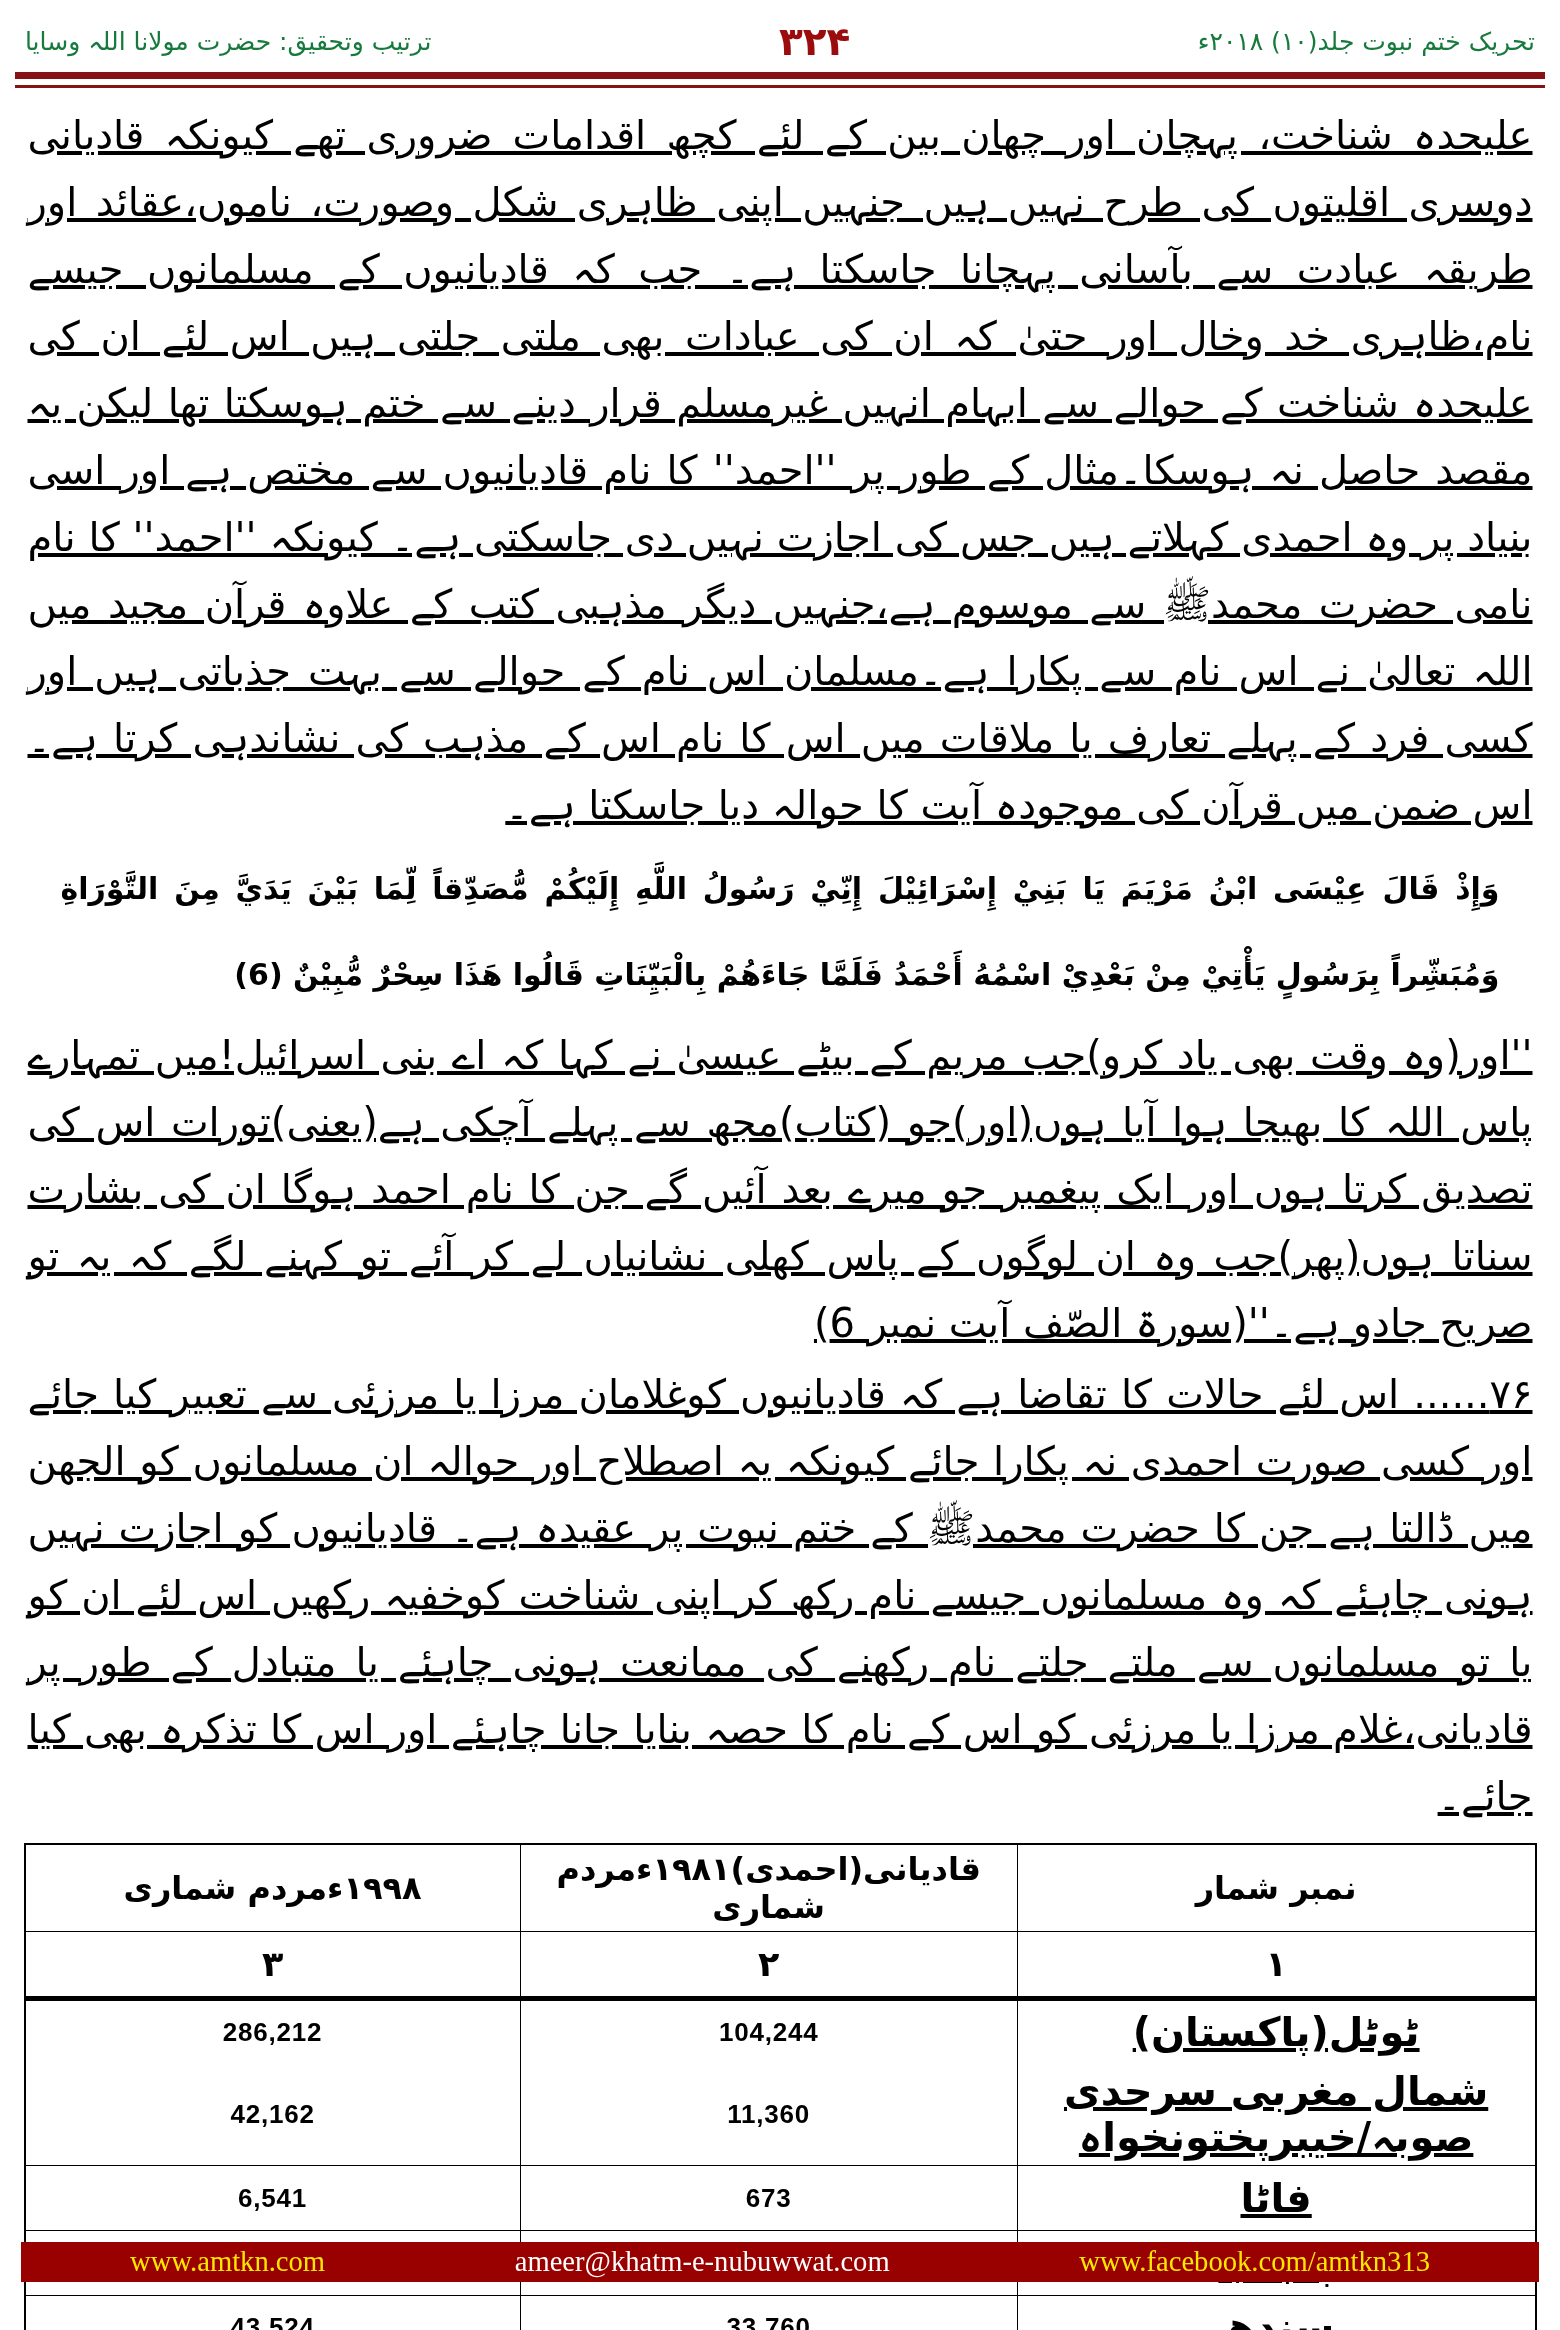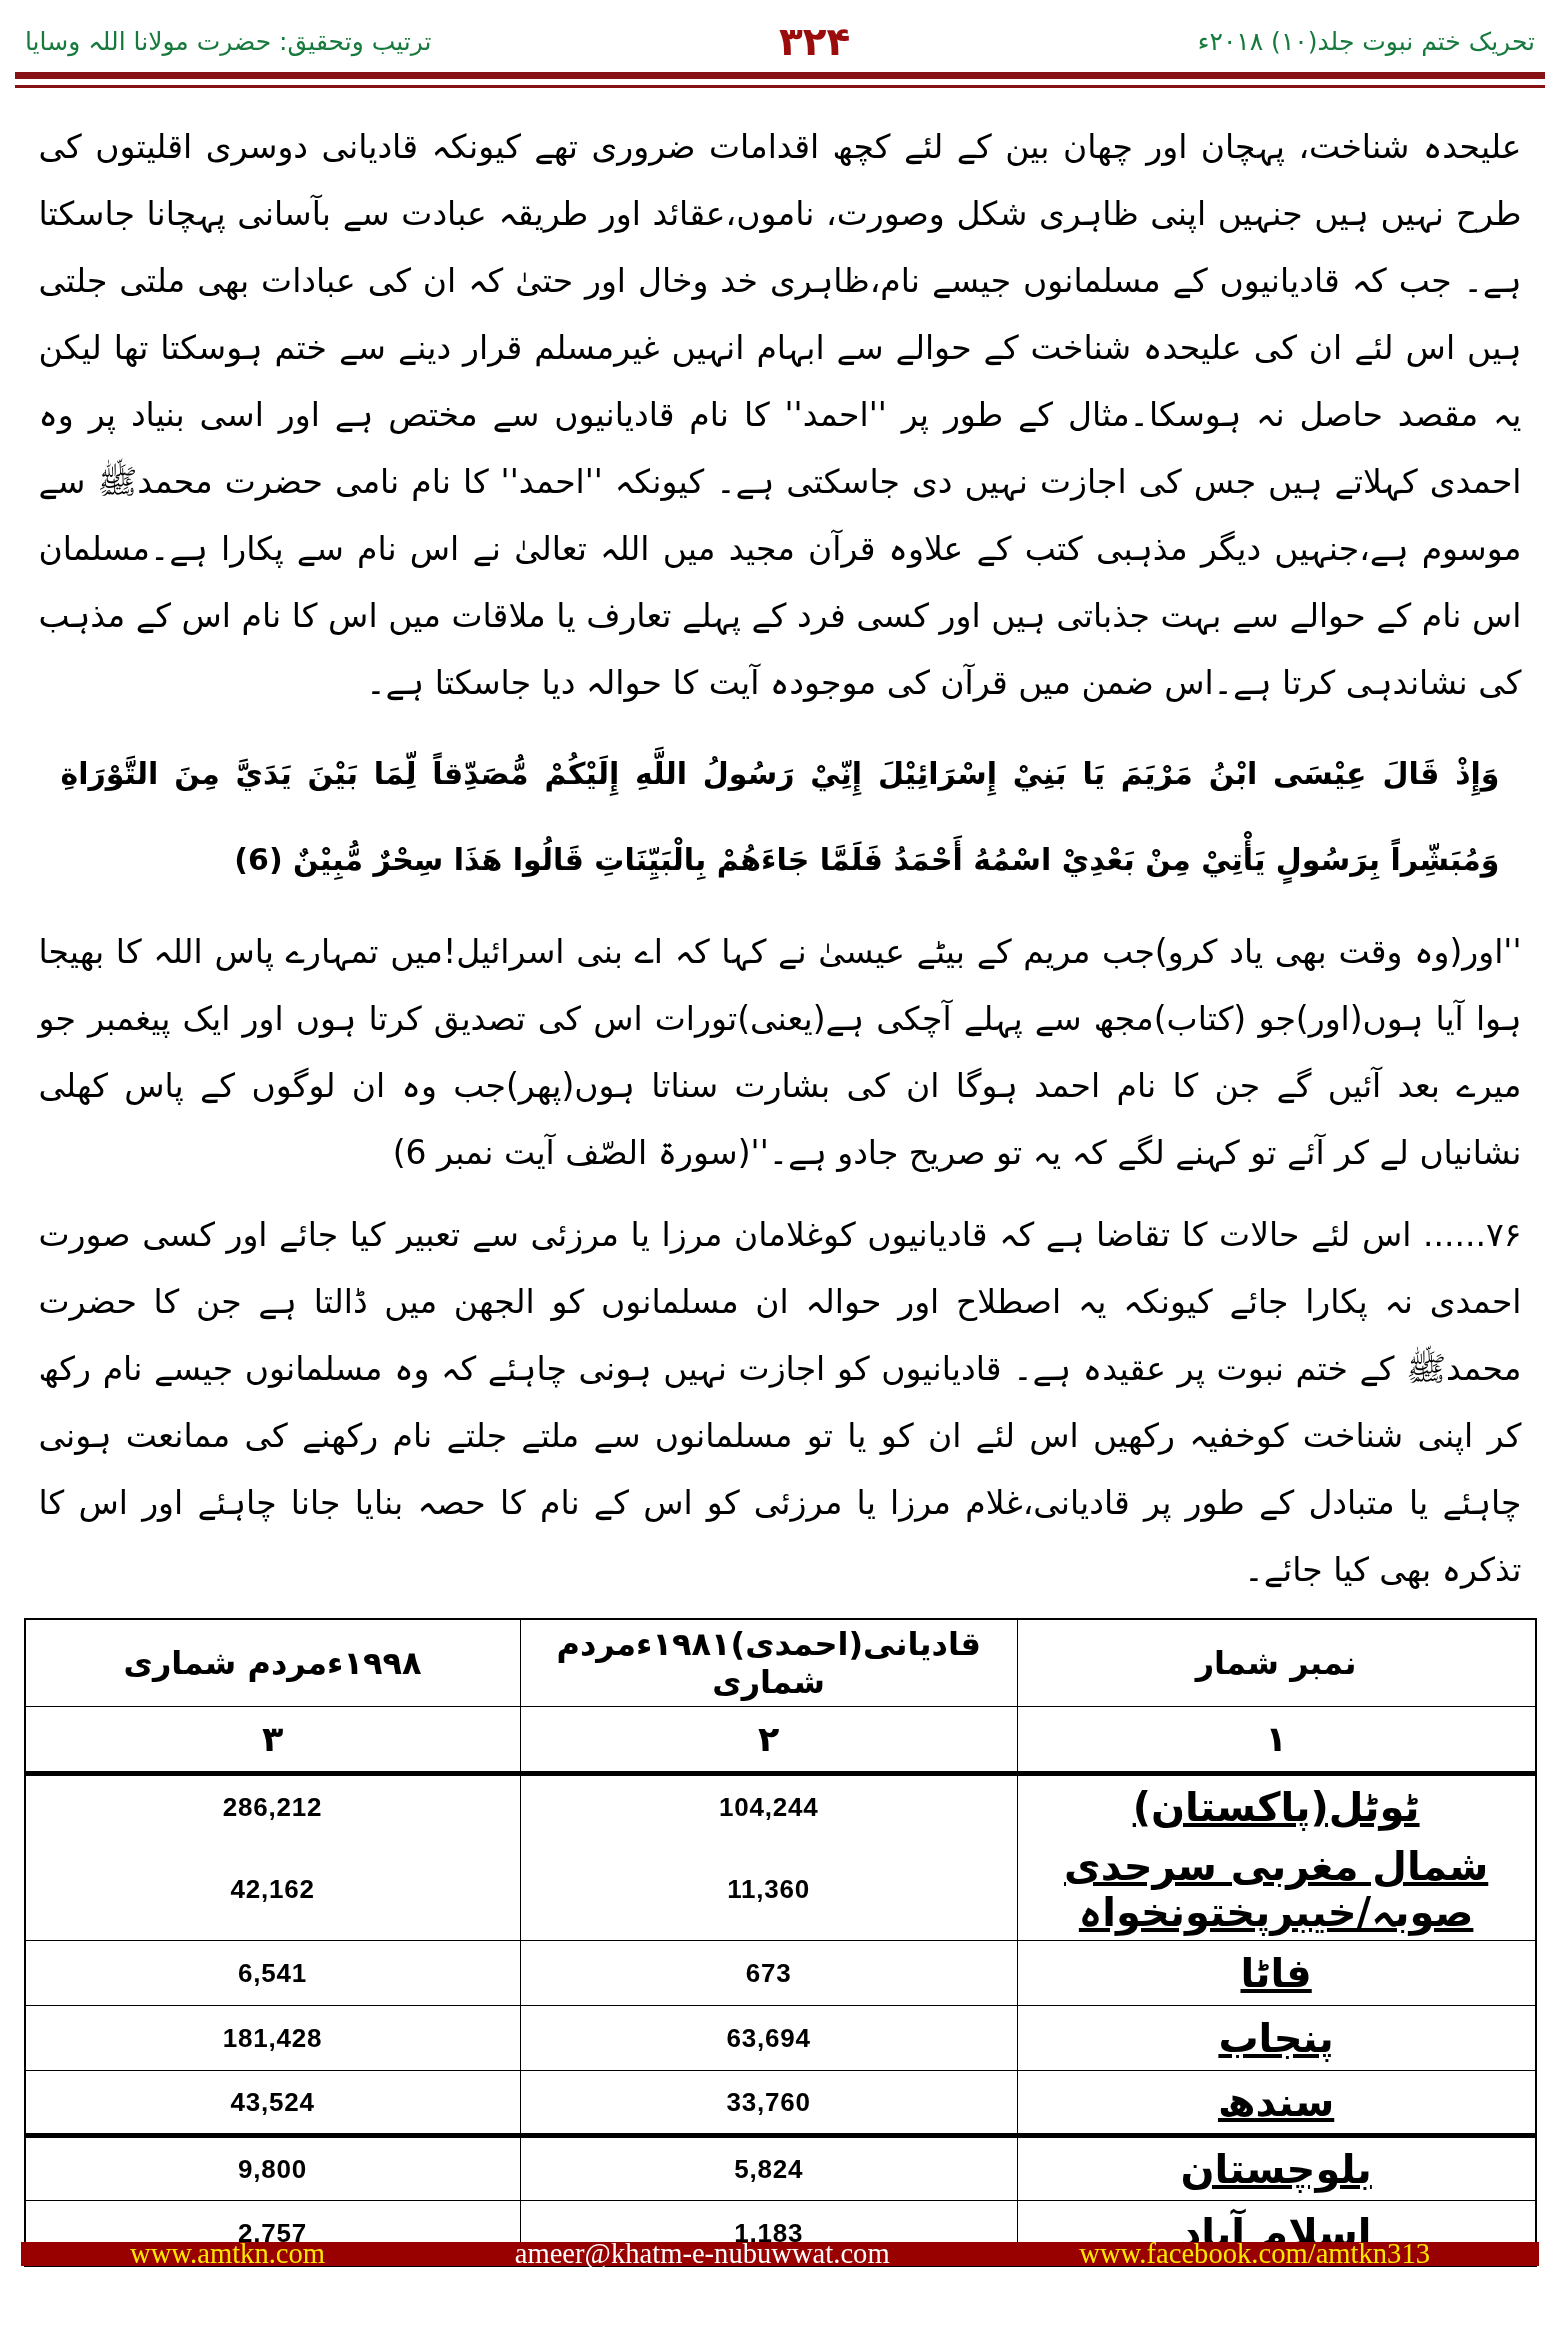--- a/index.html
+++ b/index.html
@@ -35,25 +35,26 @@
   }
   .rule{
     margin:0 15px;
     height:5.9px;
     border-top:7.6px solid #871216;
     border-bottom:3.4px solid #871216;
   }
   
   .content{padding:10px 23.5px 0 23.5px;}
   .body-p{
-    margin:15px;
-    font-size:33px;
+    margin:4px;
+    font-size:40px;
     line-height:67px;
     text-align:justify;
     color:#000;
+    text-decoration:underline;
   }
   .verse{
     margin:6.7px 37px 0 37px;
     font-size:30px;
     font-weight:bold;
     line-height:86px;
     text-align:justify;
     color:#000;
   }
   
@@ -84,21 +85,21 @@
   }
   tr.b-thick td{border-bottom:5px solid #000;}
   tr.b-none td{border-bottom:none;}
   tr.t-none td{border-top:none;}
   
   .footer-bar{
     position:absolute;
     left:21px;
     top:2242px;
     width:1518px;
-    height:24px;
+    height:40px;
     background:#990000;
     display:flex;
     align-items:center;
     justify-content:space-between;
     direction:ltr;
     padding:0 109px;
     box-sizing:border-box;
   }
   .footer-bar a{
     font-family:"Liberation Serif", serif;

